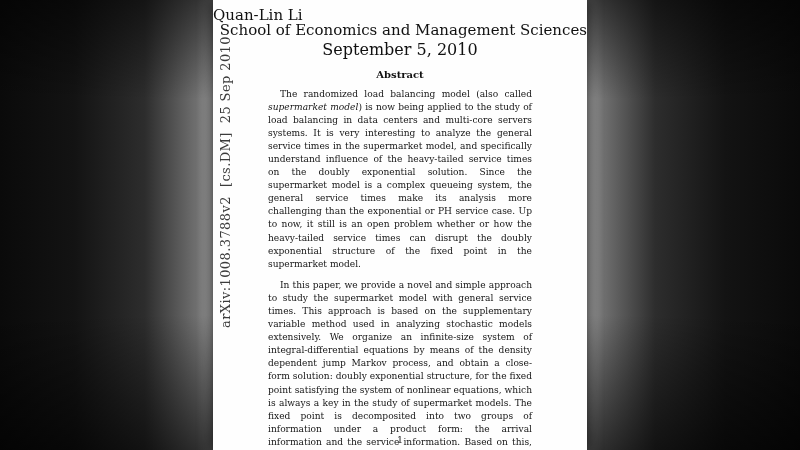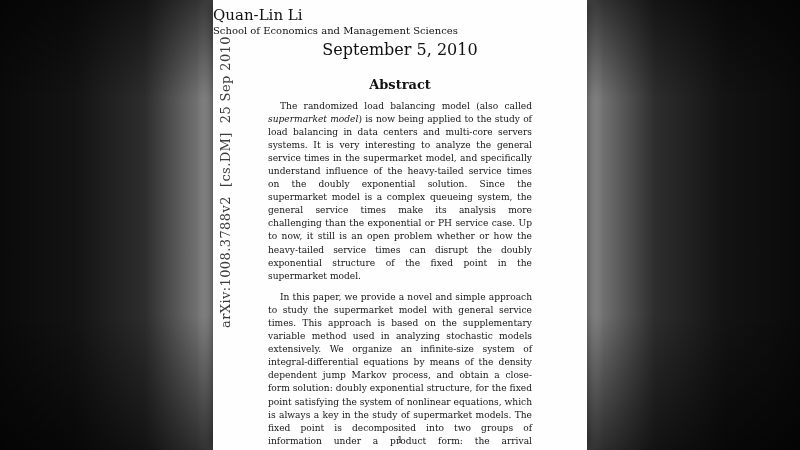--- a/index.html
+++ b/index.html
@@ -69,34 +69,34 @@
     color: #0d0d0d;
     letter-spacing: 0.2px;
   }
   .author {
     margin-top: 8px;
     text-align: left;
     font-size: 15px;
     line-height: 15px;
   }
   .affil {
-    text-align: left;
-    font-size: 10px;
+    text-align: right;
+    font-size: 15px;
     line-height: 15.5px;
   }
   .date {
     margin-top: 3px;
     text-align: center;
     font-size: 16px;
     line-height: 15px;
   }
   .abstract-heading {
-    margin-top: 20px;
+    margin-top: 12px;
     text-align: center;
-    font-size: 13px;
+    font-size: 10px;
     font-weight: bold;
   }
   .abstract {
     margin: 4px 47px 0 47px;
     font-size: 9.1px;
     line-height: 13.1px;
     text-align: justify;
     color: #151515;
   }
   .abstract p {

